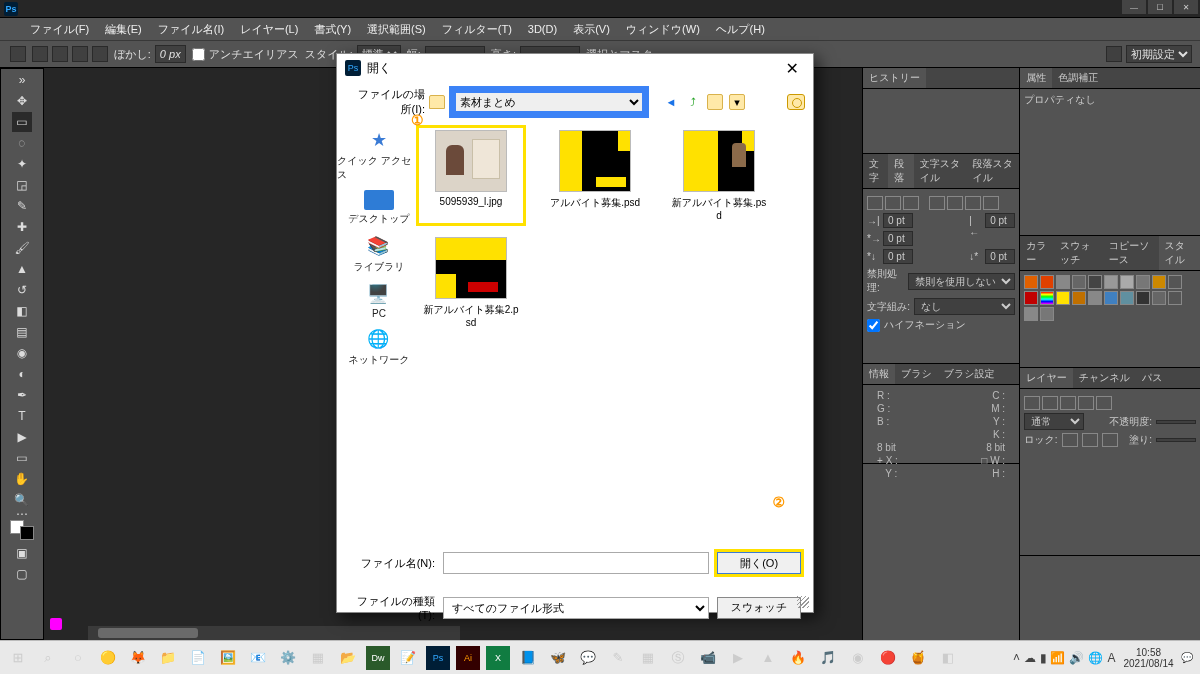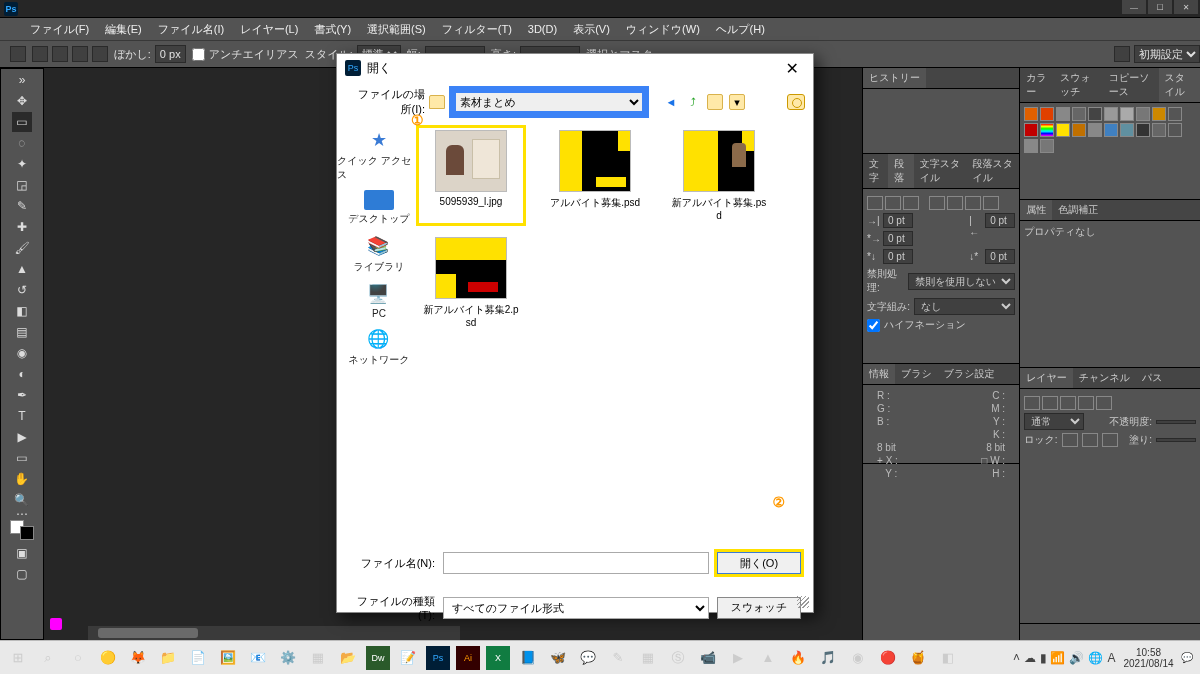--- a/index.html
+++ b/index.html
@@ -5,24 +5,24 @@
   * { box-sizing: border-box; margin: 0; padding: 0; font-family: "Yu Gothic UI", "Meiryo UI", sans-serif; }
   body { width: 1200px; height: 674px; background: #262626; overflow: hidden; position: relative; font-size: 11px; color: #ccc; }
   .titlebar { height: 18px; background: #262626; border-bottom: 1px solid #000; display:flex; align-items:center; padding-left:4px;}
   .titlebar .ps-icon { width:14px; height:14px; background:#001e36; color:#31a8ff; font-weight:bold; font-size:9px; display:flex;align-items:center;justify-content:center;border-radius:2px;margin-right:6px;}
   .winctl { position:absolute; right:2px; top:0; display:flex; gap:0;}
   .winctl div { width:24px; height:14px; background:#444; margin-left:2px; font-size:8px; color:#ccc; display:flex;align-items:center;justify-content:center;}
   .menubar { height: 22px; background: #535353; display:flex; align-items:center; padding-left:24px; gap:4px;}
   .menubar span { padding: 2px 6px; font-size:11px; color:#eee;}
   .optbar { height:28px; background:#535353; border-top:1px solid #383838; border-bottom:1px solid #000; display:flex; align-items:center; padding-left:10px; gap:6px;}
   .optbar .grp { display:flex; align-items:center; gap:4px; color:#e0e0e0;}
-  .optbar .field { background:#404040; border:1px solid #2a2a2a; padding:2px 4px; font-size:11px;}
+  .optbar .field { background:#404040; border:1px solid #2a2a2a; padding:2px 4px; font-size:11px;font-style:italic;}
   .optbar .rbox { width:60px; height:16px; background:#404040; border:1px solid #2a2a2a;}
   .optbar .ricon { width:16px; height:16px; background:#404040; border:1px solid #2a2a2a;}
-  .optbar .right { margin-left:auto; }
+  .optbar .right { margin-left:auto; margin-right:8px;}
   .optbar select { background:#404040; border:1px solid #2a2a2a; color:#e0e0e0; font-size:11px; height:18px;}
   .workspace { position:absolute; left:0; top:68px; right:0; bottom:34px; background:#262626;}
   .toolbar { position:absolute; left:0; top:0; width:44px; bottom:0; background:#535353; border:1px solid #000;}
   .tool { width:20px; height:20px; margin:1px auto; display:flex; align-items:center; justify-content:center; font-size:12px; color:#ddd;}
   .tool.sel { background:#2a2a2a;}
   .tool.fgbg { width:28px; height:24px; position:relative;}
   .tool.fgbg .fg{position:absolute;left:2px;top:2px;width:14px;height:14px;background:#fff;border:1px solid #888}
   .tool.fgbg .bg{position:absolute;right:2px;bottom:2px;width:14px;height:14px;background:#000;border:1px solid #888}
   .canvas { position:absolute; left:44px; top:0; right:370px; bottom:0; background:#262626;}
   .qmask{position:absolute;left:6px;bottom:10px;width:12px;height:12px;background:#f0f;border-radius:2px}
@@ -278,20 +278,27 @@
             </div>
           <div class="info-line">
               <span>&nbsp;&nbsp;&nbsp;<span>Y :</span></span>
               <span>&nbsp;&nbsp;&nbsp;<span>H :</span></span>
             </div>
         </div>
       </div>
     </div>
 
     <div class="col2">
+      <div class="panel" style="height:168px">
+        <div class="tabs">
+          <span class="tab active">属性</span>
+          <span class="tab">色調補正</span>
+        </div>
+        <div class="panel-body">プロパティなし</div>
+      </div>
       <div class="panel" style="height:132px">
         <div class="tabs">
           <span class="tab">カラー</span>
           <span class="tab">スウォッチ</span>
           <span class="tab">コピーソース</span>
           <span class="tab active">スタイル</span>
         </div>
         <div class="swatch-row">
           <div class="sw" style="background:#e06000"></div>
           <div class="sw" style="background:#e04000"></div>
@@ -310,28 +317,21 @@
           <div class="sw" style="background:#888"></div>
           <div class="sw" style="background:#4080c0"></div>
           <div class="sw" style="background:#6090a0"></div>
           <div class="sw" style="background:#333"></div>
           <div class="sw" style="background:#666"></div>
           <div class="sw" style="background:#555"></div>
           <div class="sw" style="background:#888"></div>
           <div class="sw" style="background:#777"></div>
         </div>
       </div>
-      <div class="panel" style="height:168px">
-        <div class="tabs">
-          <span class="tab active">属性</span>
-          <span class="tab">色調補正</span>
-        </div>
-        <div class="panel-body">プロパティなし</div>
-      </div>
-      <div class="panel" style="height:256px">
+      <div class="panel" style="height:188px">
         <div class="tabs">
           <span class="tab active">レイヤー</span>
           <span class="tab">チャンネル</span>
           <span class="tab">パス</span>
         </div>
         <div class="panel-body">
           <div class="prop-row" style="gap:2px">
             <span class="iconbox"></span>
             <span class="iconbox"></span>
             <span class="iconbox"></span>

